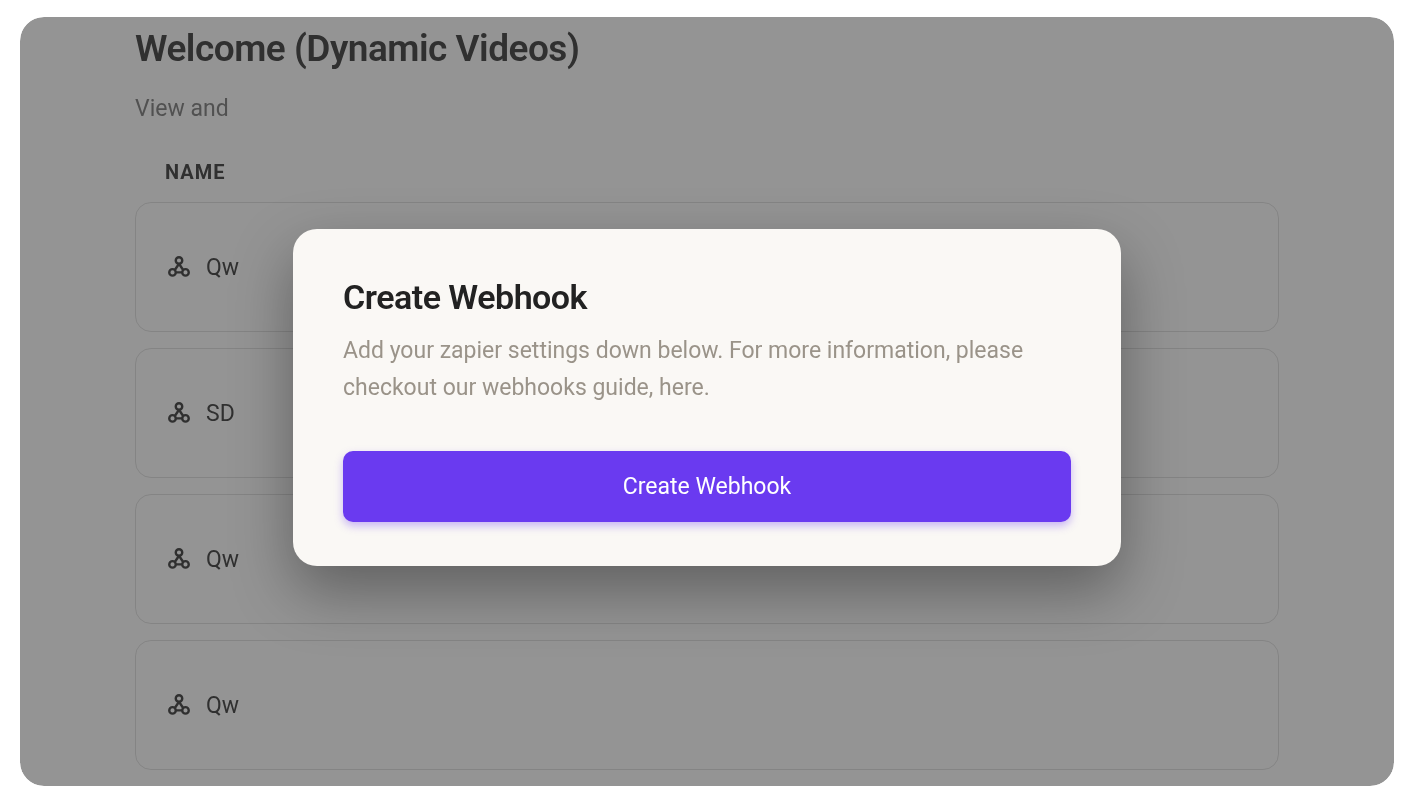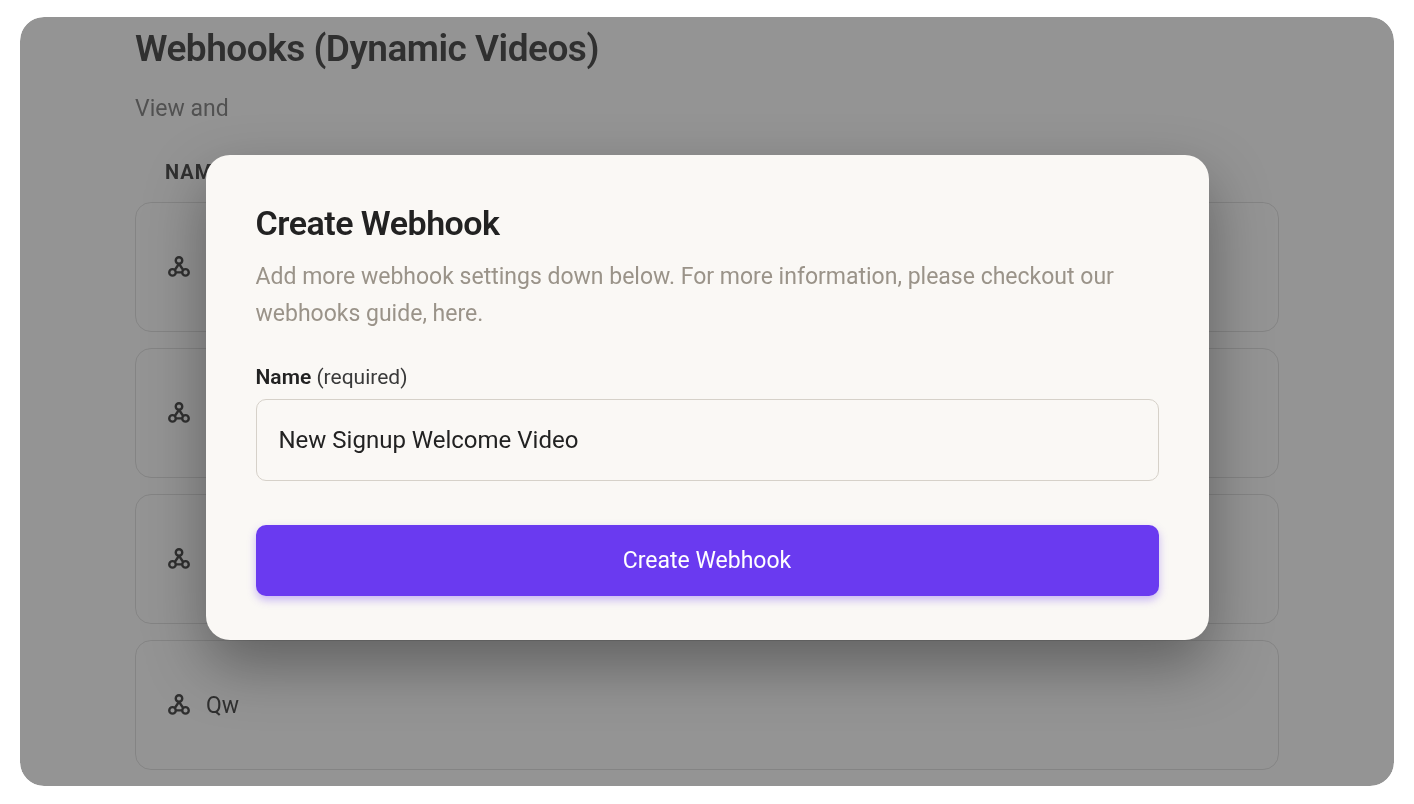--- a/index.html
+++ b/index.html
@@ -80,21 +80,21 @@
     .overlay {
       position: absolute;
       inset: 0;
       background: rgba(60, 60, 60, 0.55);
       display: flex;
       align-items: center;
       justify-content: center;
       border-radius: 24px;
     }
     .modal {
-      width: 1003px;
+      width: 828px;
       background: #faf8f5;
       border-radius: 24px;
       padding: 48px 50px 44px 50px;
       box-shadow: 0 25px 60px rgba(0,0,0,0.35);
       position: relative;
       top: -4px;
     }
     .modal-title {
       font-size: 34px;
       font-weight: 600;
@@ -150,21 +150,21 @@
       cursor: pointer;
       font-family: inherit;
       box-shadow: 0 4px 8px rgba(106, 58, 240, 0.35);
     }
   </style>
 </head>
 <body>
 
 <div class="page-container">
   <div class="page-inner">
-    <h1 class="page-title">Webhooks (Dynamic Videos)</h1>
+    <h1 class="page-title">Welcome (Dynamic Videos)</h1>
     <p class="page-subtitle">View and </p>
 
     <div class="table-header">
       <span class="table-header-name">NAME</span>
     </div>
 
     <div class="webhook-list">
       <div class="webhook-row">
         <span class="webhook-icon">
           <svg viewBox="0 0 24 24" fill="none" stroke="#222" stroke-width="2.2">
@@ -208,26 +208,20 @@
             </svg>
         </span>
         <span class="webhook-name">Qw</span>
       </div>
     </div>
   </div>
 
   <div class="overlay">
     <div class="modal">
       <h2 class="modal-title">Create Webhook</h2>
-      <p class="modal-subtitle">Add more webhook settings down below. For more information, please checkout our webhooks guide, here.</p>
-
-      <div class="form-group">
-        <label class="form-label">
-          <span>Name</span><span class="required"> (required)</span>
-        </label>
-        <input type="text" class="form-input" value="New Signup Welcome Video" style="">
-      </div>
+      <p class="modal-subtitle">Add your zapier settings down below. For more information, please checkout our webhooks guide, here.</p>
+
 
 
       <button class="submit-button">Create Webhook</button>
     </div>
   </div>
 </div>
 
 </body></html>

